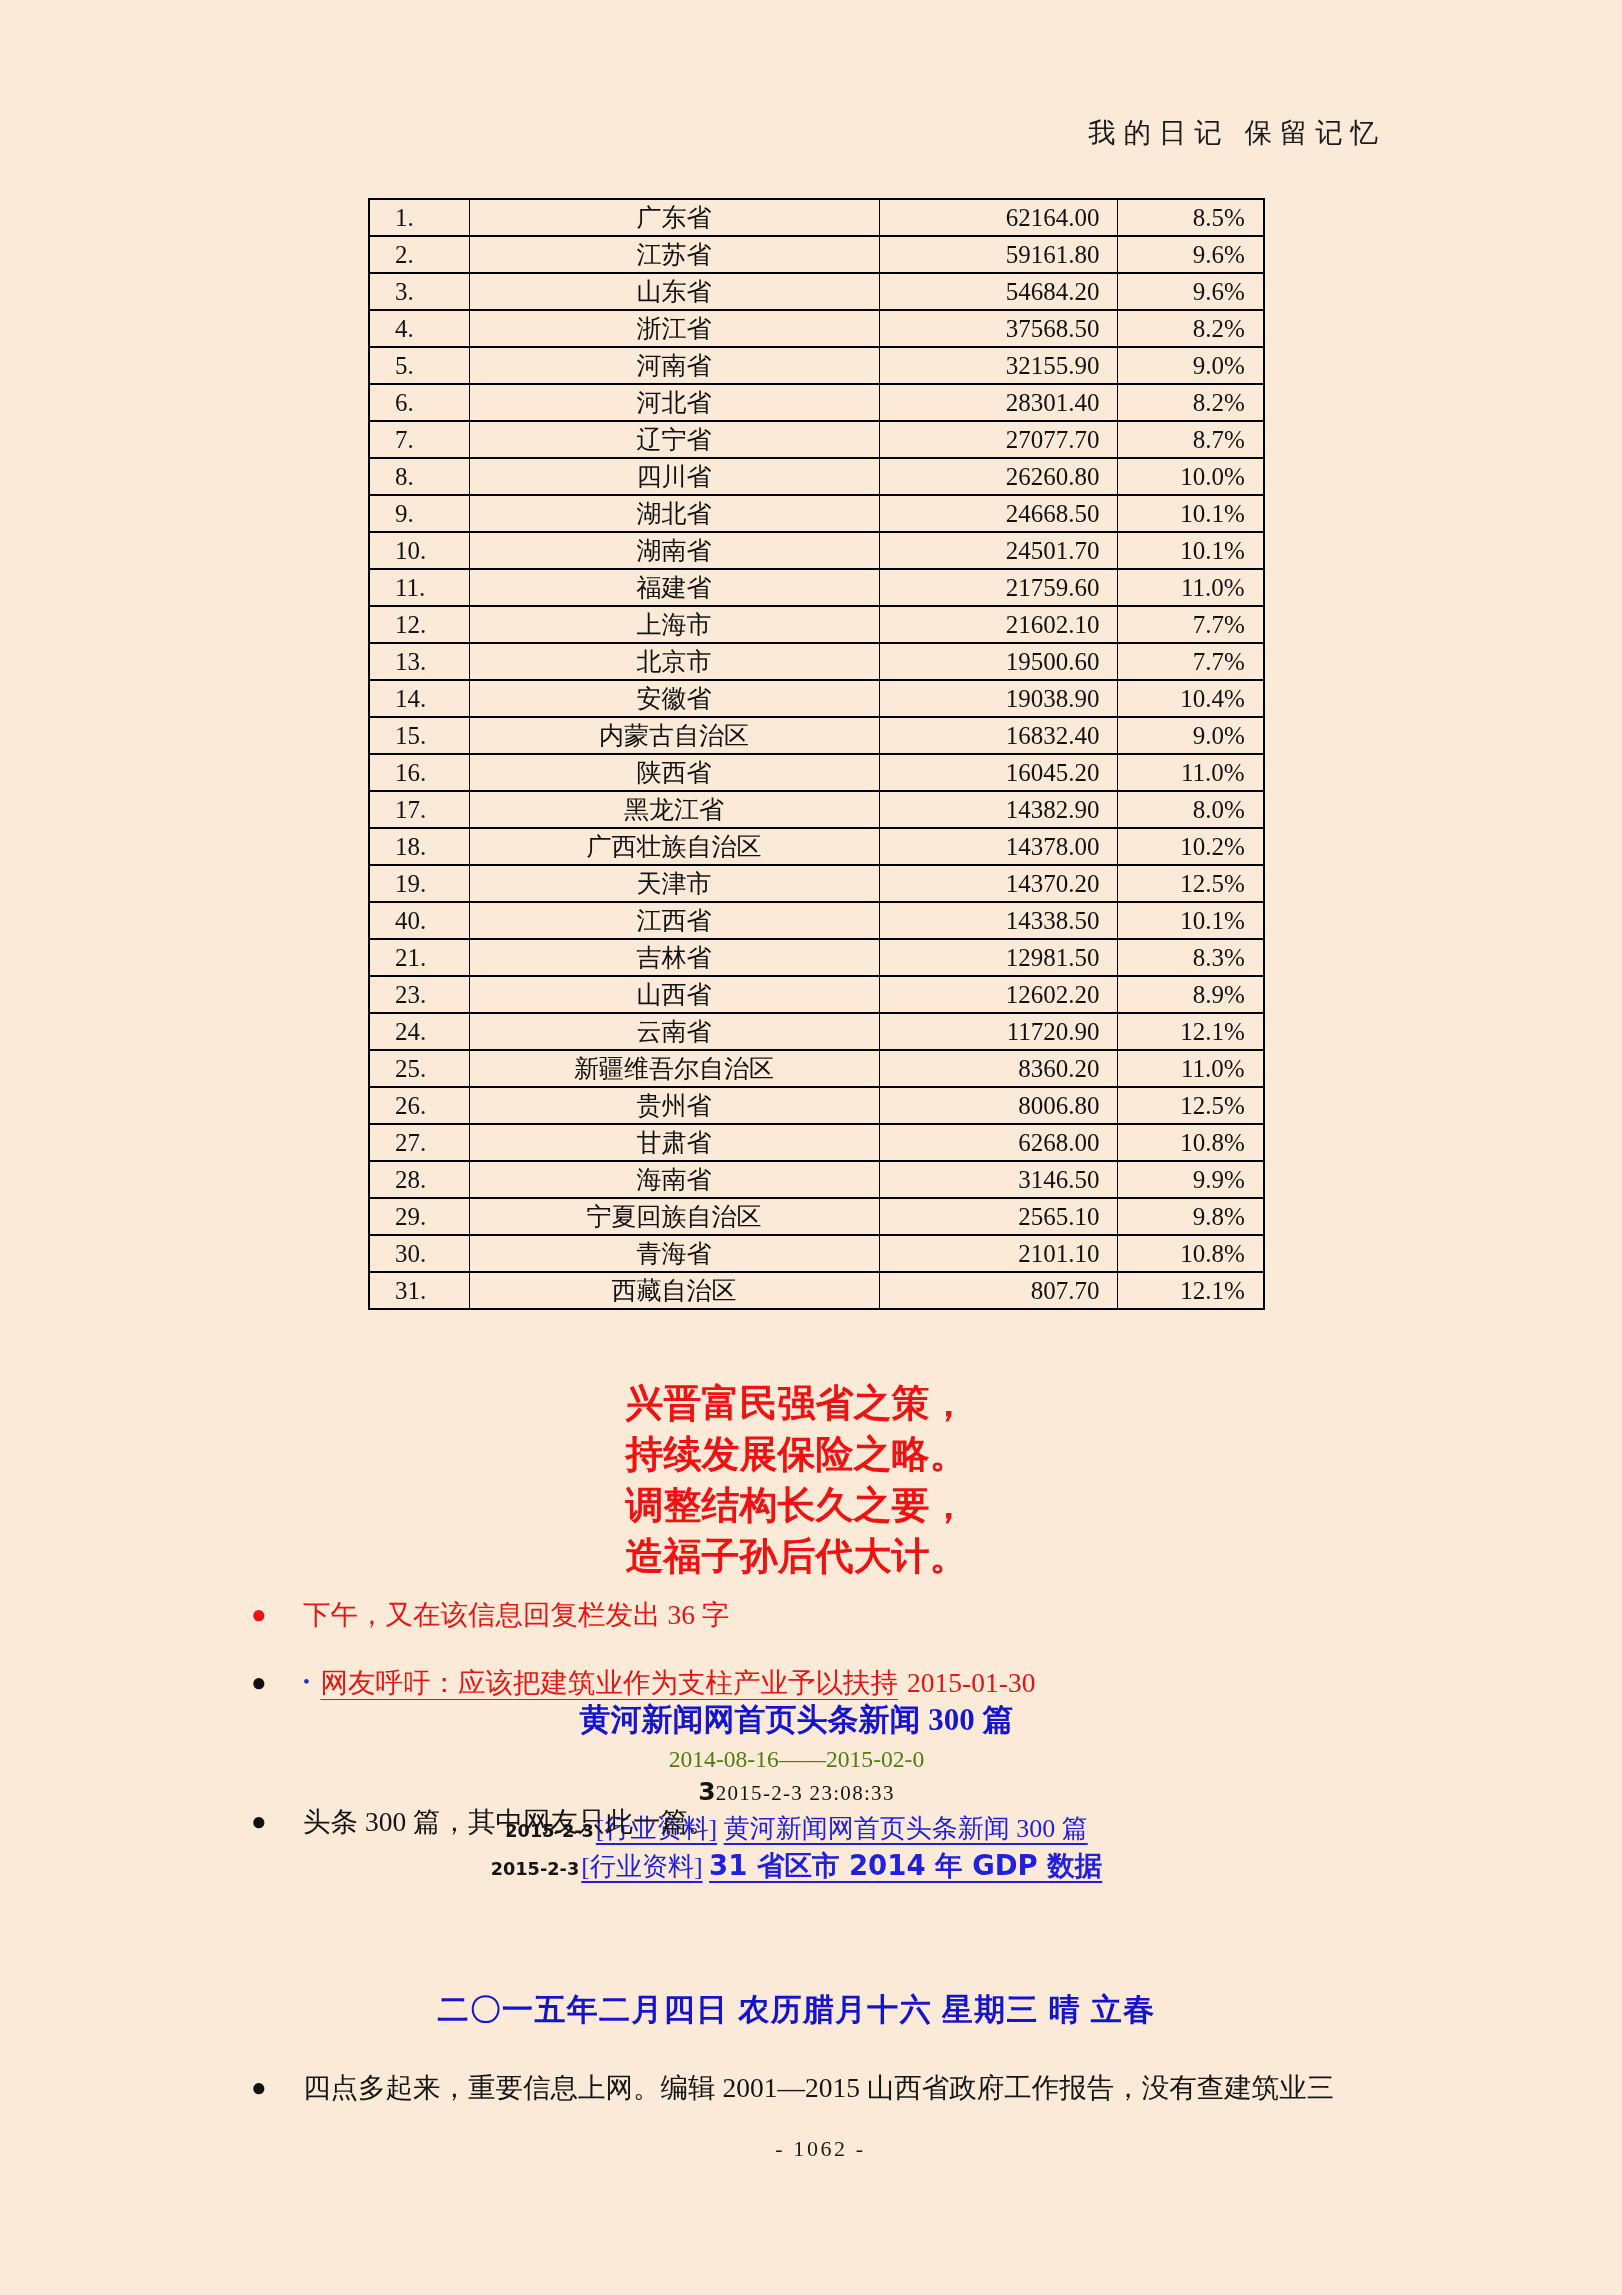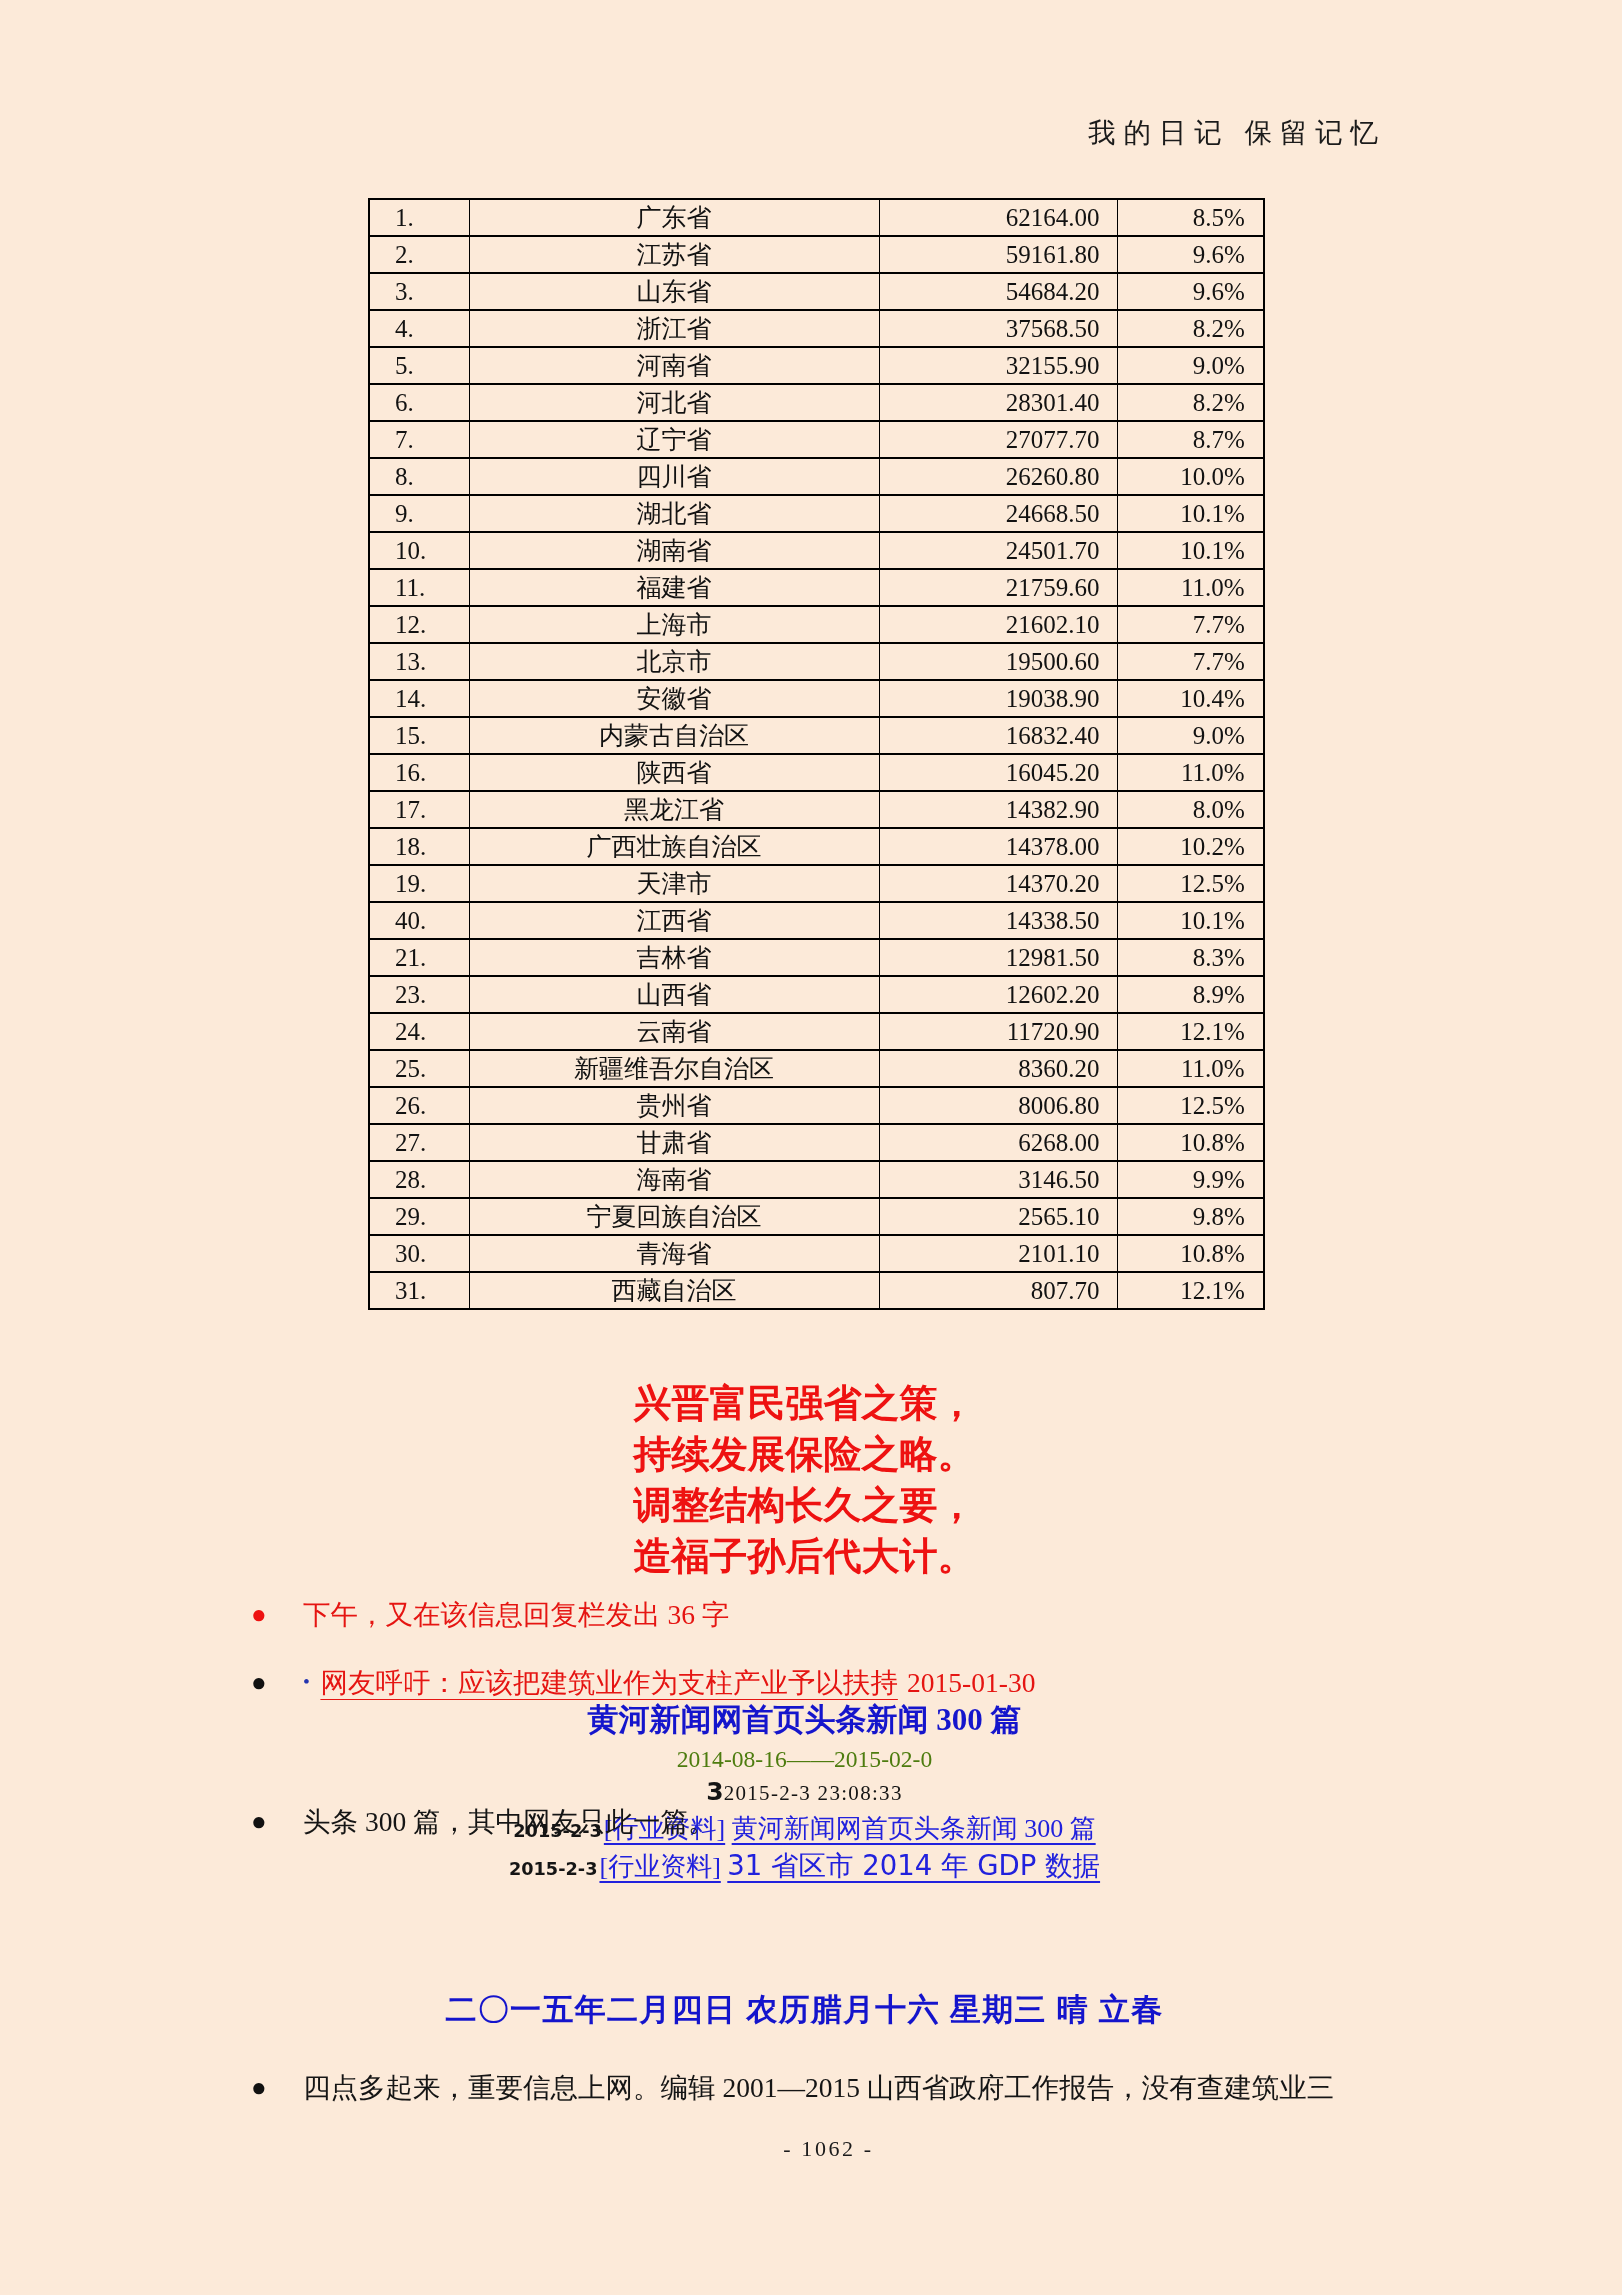--- a/index.html
+++ b/index.html
@@ -24,21 +24,21 @@
   .gdp-table td {
     border-left:1.3px solid #000; border-right:1.3px solid #000;
     border-top:2.6px solid #000; border-bottom:2.6px solid #000;
     height:35px; font-size:25px; padding:0; overflow:hidden; white-space:nowrap;
   }
   .c-rank { text-align:left;  padding-left:25px !important; }
   .c-prov { text-align:center; }
   .c-val  { text-align:right; padding-right:17px !important; }
   .c-pct  { text-align:right; padding-right:18.3px !important; }
   
-  .center-line { position:absolute; left:0; width:1593px; text-align:center; white-space:nowrap;margin-left:8px; }
+  .center-line { position:absolute; left:0; width:1593px; text-align:center; white-space:nowrap; }
   .poem {
     top:1378px;
     font-family:"DejaVu Sans","Liberation Sans",sans-serif;
     font-weight:bold; font-size:38px; line-height:51px;
     color:#ee1211;
   }
   .headline-blue {
     top:1699px; font-weight:bold; font-size:31px; color:#1515cc;
   }
   .date-range { top:1746px; font-size:23.6px; color:#4d7c0f; }
@@ -49,21 +49,21 @@
   .link-line2 { top:1848px; }
   .link-date {
     font-family:"DejaVu Sans","Liberation Sans",sans-serif;
     font-weight:bold; font-size:17.7px; color:#151515; margin-right:2px;
   }
   .link-anchor { color:#2121dd; text-decoration:underline; text-decoration-thickness:2px; text-underline-offset:5.9px; }
   .link-tag { font-size:26px; }
   .link-text1 { font-size:26px; margin-left:6.5px; }
   .link-text2 {
     font-family:"DejaVu Sans","Liberation Sans",sans-serif;
-    font-weight:normal; font-size:27.5px; margin-left:6.5px;
+    font-weight:bold; font-size:27.5px; margin-left:6.5px;
   }
   .date-heading {
     top:1989px;
     font-family:Liberation Sans, sans-serif;
     font-weight:bold; font-size:31px; color:#1414cc; letter-spacing:1.3px;
   }
   .footer-line { top:2136px; font-size:22px; letter-spacing:2.6px; color:#1b1b1b;padding-left:24px; }
   
   .bullet-row { position:absolute; left:251px; font-size:27.5px; white-space:nowrap; }
   .dot {

